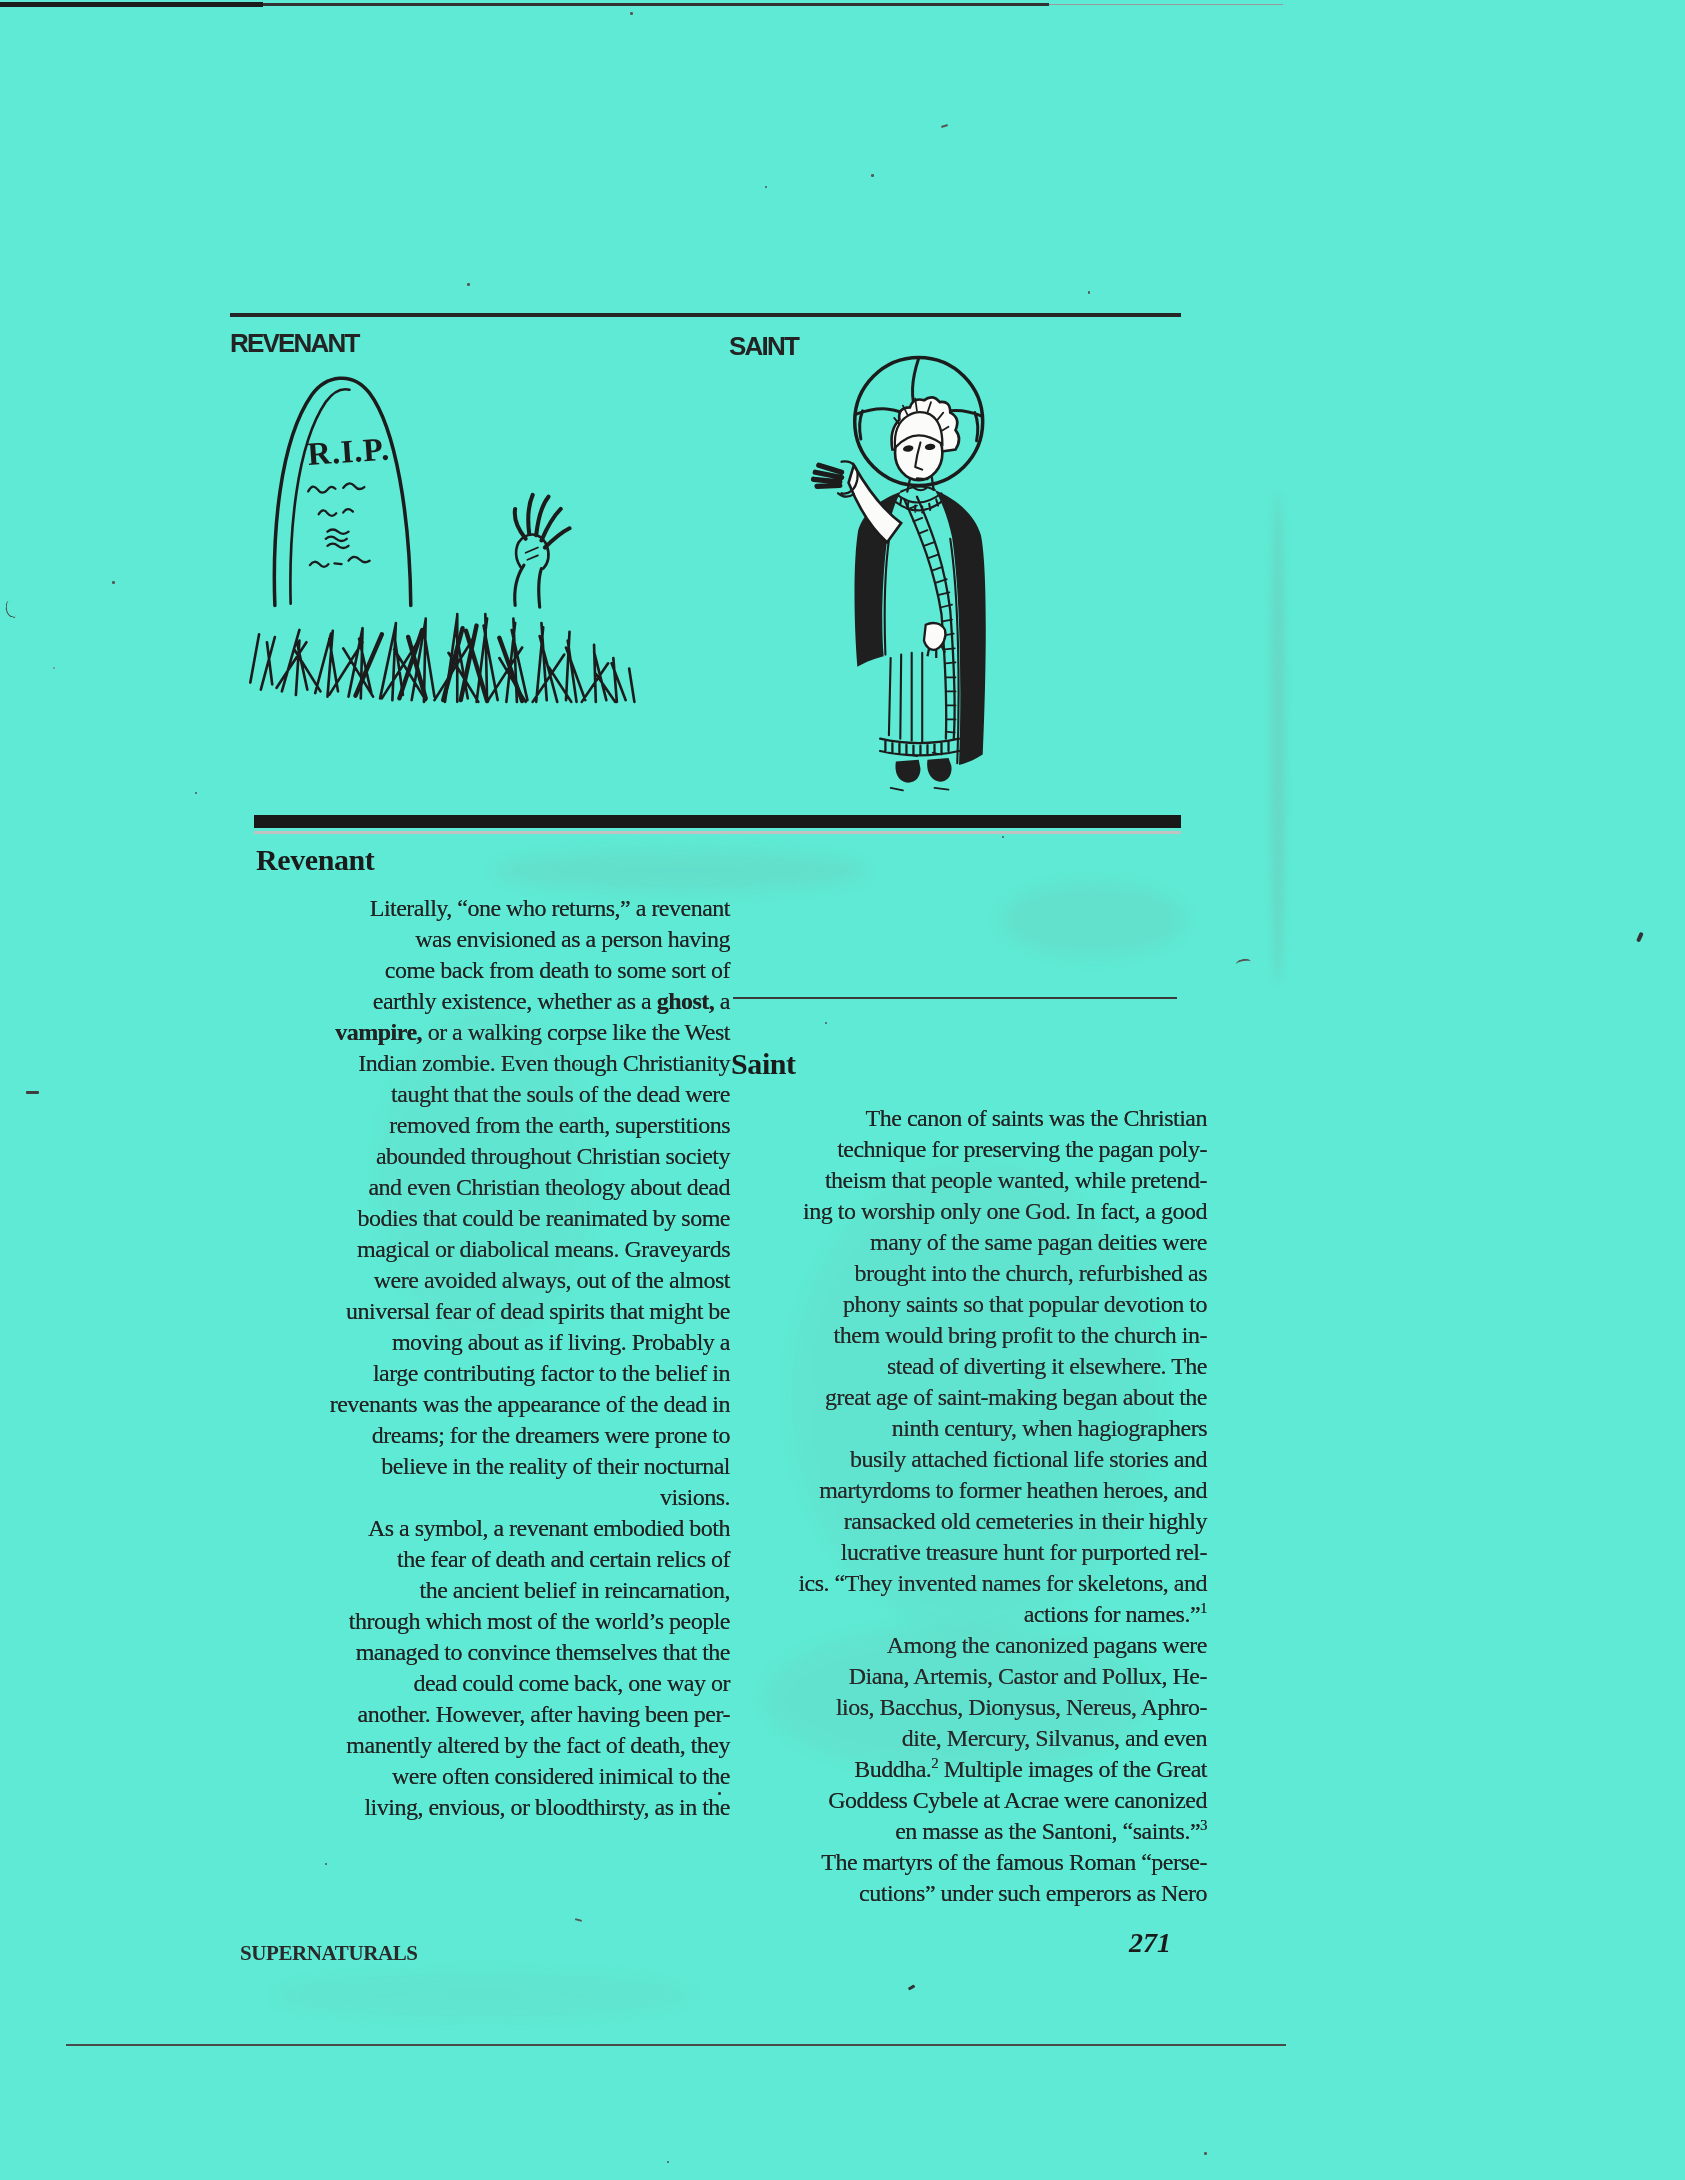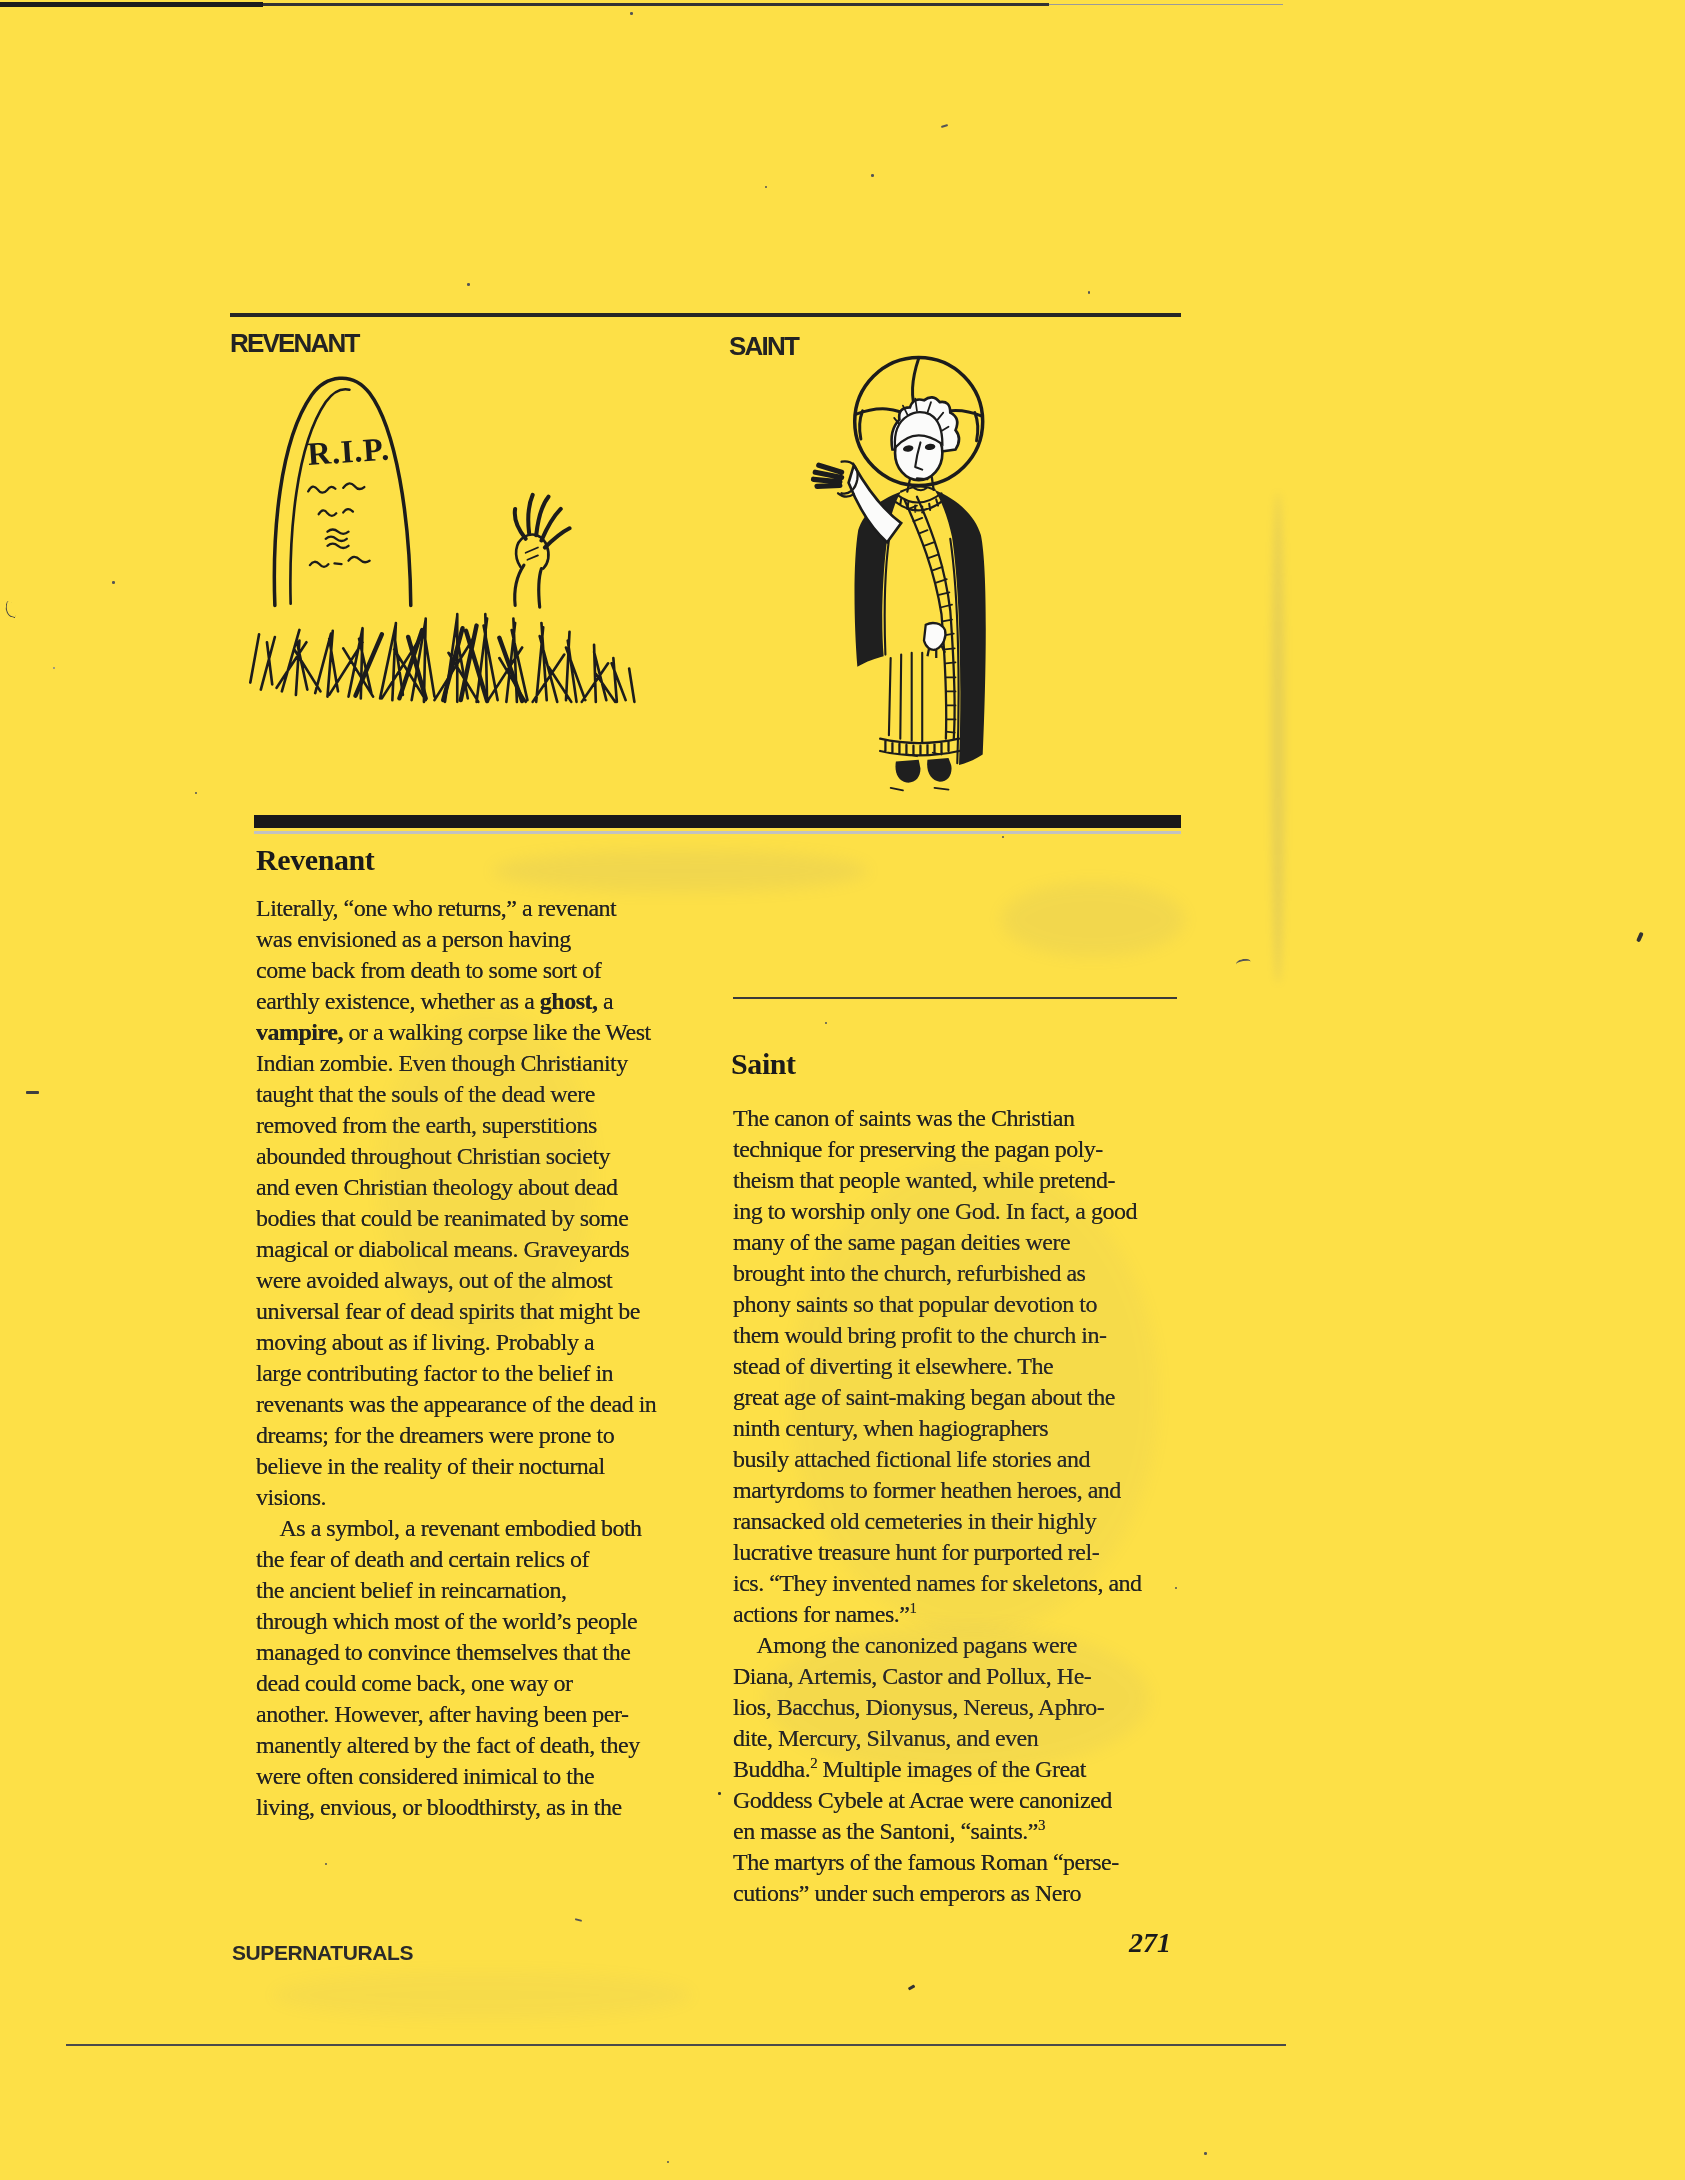--- a/index.html
+++ b/index.html
@@ -1,17 +1,17 @@
 <!DOCTYPE html>
 <html style="font-size:14px"><head>
 <meta charset="utf-8">
 <style>
   html,body{margin:0;padding:0;background:#fdfdfc;}
-  .page{position:relative;width:1685px;height:2180px;background:#fde047;overflow:hidden;
-        font-family:"Liberation Serif",serif;color:#1e1e1e;}
+  .page{position:relative;width:1685px;height:2180px;background:#5eead4;overflow:hidden;
+        font-family:"Liberation Serif",serif;color:#1e1e1e;text-align:right;}
   .rule{position:absolute;background:#2a2a2a;}
   .label{position:absolute;font-family:"Liberation Sans",sans-serif;font-weight:700;
          font-size:26px;letter-spacing:-1.8px;color:#232323;}
   .heading{position:absolute;font-size:30px;font-weight:700;letter-spacing:-0.4px;color:#1b1b1b;}
   .body{position:absolute;font-size:24px;line-height:31px;letter-spacing:-0.5px;
         white-space:pre;color:#222;text-shadow:0 0 0.5px rgba(25,25,25,0.65);}
   .body b{font-weight:700;}
   .body sup{font-size:0.62em;vertical-align:super;line-height:0;}
   .footer-left{position:absolute;font-family:"Liberation Sans",sans-serif;font-weight:700;
                font-size:21px;letter-spacing:-0.4px;color:#2a2a2a;}
@@ -123,21 +123,21 @@
   <div class="rule" style="left:254px;top:815px;width:927px;height:13px;background:#191919;"></div>
   <div class="rule" style="left:254px;top:831px;width:927px;height:2.6px;background:#c2c2c2;"></div>
 
   <div class="heading" style="left:256px;top:843px;">Revenant</div>
   <div class="body" style="left:256px;top:893px;width:474px;">Literally, “one who returns,” a revenant<br>was envisioned as a person having<br>come back from death to some sort of<br>earthly existence, whether as a <b>ghost,</b> a<br><b>vampire,</b> or a walking corpse like the West<br>Indian zombie. Even though Christianity<br>taught that the souls of the dead were<br>removed from the earth, superstitions<br>abounded throughout Christian society<br>and even Christian theology about dead<br>bodies that could be reanimated by some<br>magical or diabolical means. Graveyards<br>were avoided always, out of the almost<br>universal fear of dead spirits that might be<br>moving about as if living. Probably a<br>large contributing factor to the belief in<br>revenants was the appearance of the dead in<br>dreams; for the dreamers were prone to<br>believe in the reality of their nocturnal<br>visions.<br> As a symbol, a revenant embodied both<br>the fear of death and certain relics of<br>the ancient belief in reincarnation,<br>through which most of the world’s people<br>managed to convince themselves that the<br>dead could come back, one way or<br>another. However, after having been per-<br>manently altered by the fact of death, they<br>were often considered inimical to the<br>living, envious, or bloodthirsty, as in the</div>
 
   <div class="rule" style="left:733px;top:997px;width:444px;height:1.8px;background:#3a3a3a;"></div>
   <div class="heading" style="left:731px;top:1047px;">Saint</div>
   <div class="body" style="left:733px;top:1103px;width:474px;">The canon of saints was the Christian<br>technique for preserving the pagan poly-<br>theism that people wanted, while pretend-<br>ing to worship only one God. In fact, a good<br>many of the same pagan deities were<br>brought into the church, refurbished as<br>phony saints so that popular devotion to<br>them would bring profit to the church in-<br>stead of diverting it elsewhere. The<br>great age of saint-making began about the<br>ninth century, when hagiographers<br>busily attached fictional life stories and<br>martyrdoms to former heathen heroes, and<br>ransacked old cemeteries in their highly<br>lucrative treasure hunt for purported rel-<br>ics. “They invented names for skeletons, and<br>actions for names.”<sup>1</sup><br> Among the canonized pagans were<br>Diana, Artemis, Castor and Pollux, He-<br>lios, Bacchus, Dionysus, Nereus, Aphro-<br>dite, Mercury, Silvanus, and even<br>Buddha.<sup>2</sup> Multiple images of the Great<br>Goddess Cybele at Acrae were canonized<br>en masse as the Santoni, “saints.”<sup>3</sup><br>The martyrs of the famous Roman “perse-<br>cutions” under such emperors as Nero</div>
 
-  <div class="footer-left" style="left:232px;top:1941px;">SUPERNATURALS</div>
+  <div class="footer-left" style="left:240px;top:1941px;font-family:Liberation Serif, serif;">SUPERNATURALS</div>
   <div class="page-num" style="left:1129px;top:1927px;font-style:italic;">271</div>
   <div class="rule" style="left:66px;top:2044px;width:1220px;height:1.8px;background:#4a4a4a;"></div>
 
   <div class="blob" style="left:492px;top:850px;width:377px;height:42px;opacity:.10;"></div>
   <div class="blob" style="left:1001px;top:882px;width:184px;height:75px;opacity:.09;"></div>
   <div class="blob" style="left:790px;top:1159px;width:369px;height:474px;opacity:.05;"></div>
   <div class="blob" style="left:764px;top:1624px;width:386px;height:149px;opacity:.07;"></div>
   <div class="blob" style="left:377px;top:1009px;width:219px;height:334px;opacity:.045;"></div>
   <div class="blob" style="left:272px;top:1971px;width:421px;height:48px;opacity:.05;"></div>
   <div class="blob" style="left:1271px;top:492px;width:14px;height:492px;opacity:.18;filter:blur(4.4px);"></div>

